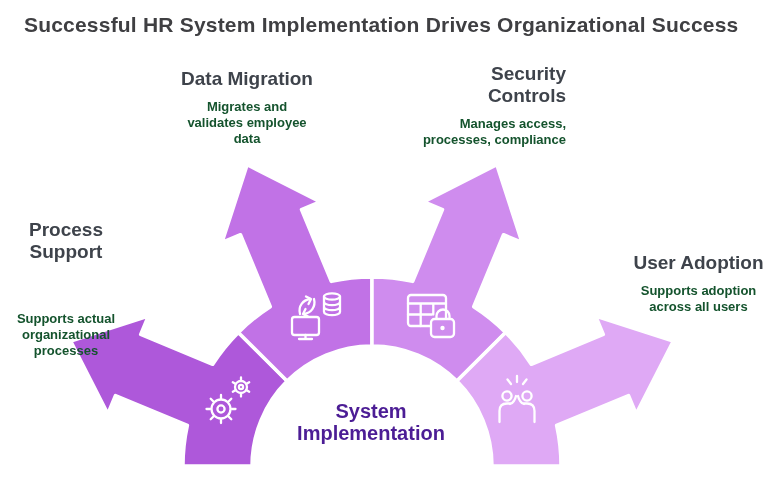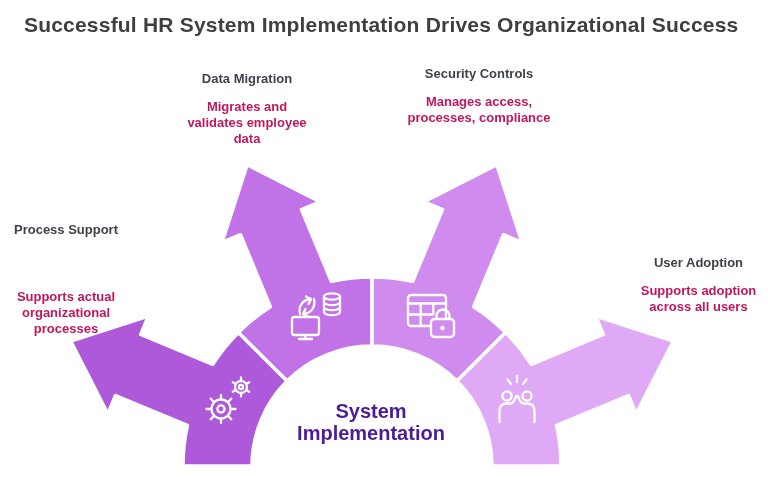--- a/index.html
+++ b/index.html
@@ -2,27 +2,27 @@
 <html><head>
 <meta charset="utf-8">
 <style>
   html,body{margin:0;padding:0;background:#fff;}
   .stage{position:relative;width:768px;height:477px;background:#ffffff;overflow:hidden;
          font-family:"Liberation Sans",sans-serif;}
   .diagram{position:absolute;left:0;top:0;}
   .title{position:absolute;left:24px;top:13px;font-size:21px;font-weight:700;
          color:#3f3f42;white-space:nowrap;letter-spacing:.2px;}
   .label{position:absolute;text-align:center;}
-  .label h3{margin:0;font-size:13px;line-height:22px;font-weight:700;color:#3e434b;}
-  .label p{margin:9px auto 0;font-size:13px;line-height:16px;font-weight:700;color:#be185d;}
+  .label h3{margin:0;font-size:19px;line-height:22px;font-weight:700;color:#3e434b;}
+  .label p{margin:9px auto 0;font-size:13px;line-height:16px;font-weight:700;color:#14532d;}
   .label-process{left:4px;top:219px;width:124px;}
   .label-process p{max-width:112px;margin-top:48px;}
   .label-migration{left:167px;top:68px;width:160px;}
   .label-migration p{max-width:128px;}
-  .label-security{left:404px;top:63px;width:150px;}
+  .label-security{left:416px;top:63px;width:150px;text-align:right;}
   .label-security p{max-width:150px;}
   .label-adoption{left:626px;top:252px;width:145px;}
   .label-adoption p{max-width:132px;}
   .label-center{left:291px;top:400px;width:160px;}
   .label-center h3{font-size:20px;color:#4c1d95;}
   .icon{stroke:#ffffff;fill:none;stroke-width:2.3;stroke-linecap:round;stroke-linejoin:round;}
 </style>
 </head>
 <body>
 

